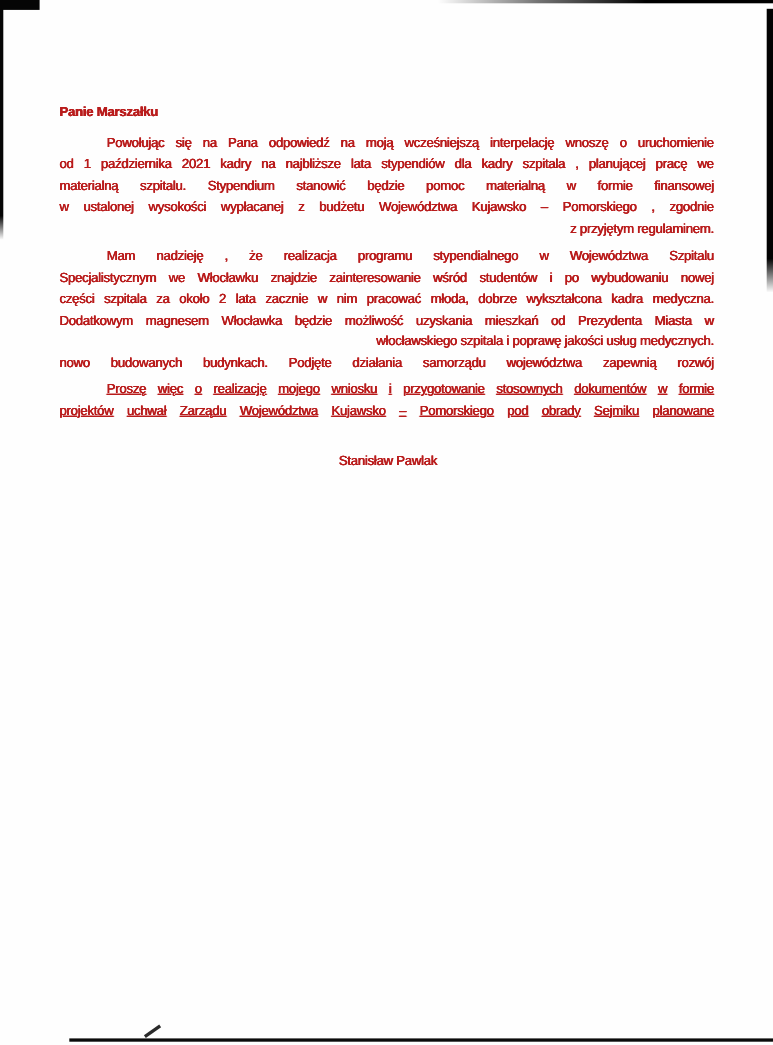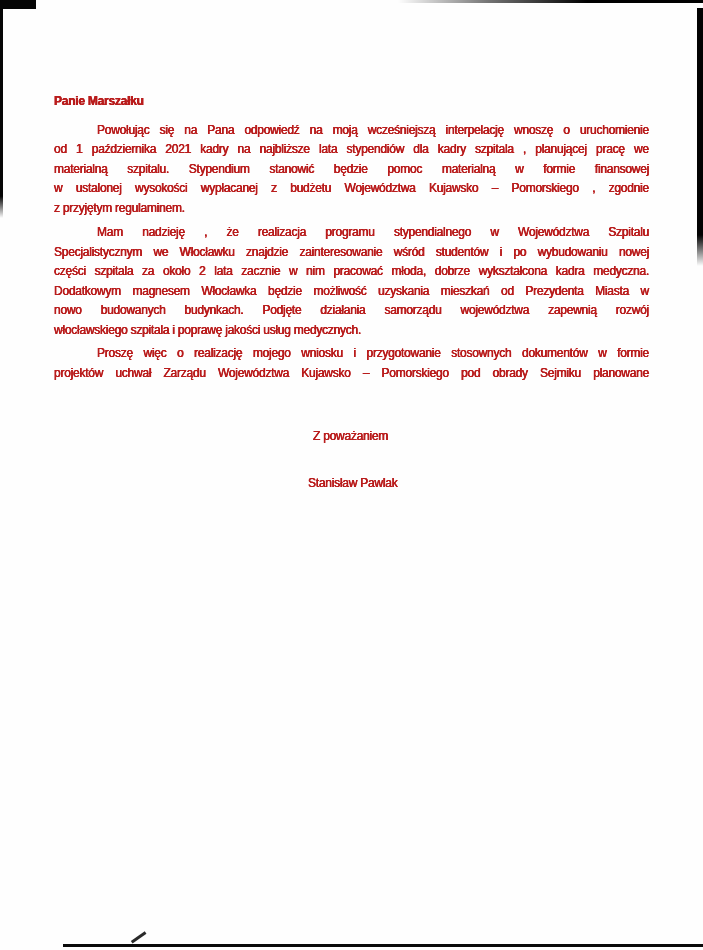--- a/index.html
+++ b/index.html
@@ -31,32 +31,32 @@
     
     text-shadow: 0.35px 0 0 currentColor, -0.2px 0 0 currentColor;
   }
   .salutation {
     margin-top: 92px;
     font-weight: 700;
   }
   .paragraph { margin: 0; }
   .paragraph.p1 { margin-top: 9px; }
   .paragraph.p2 { margin-top: 5px; }
-  .paragraph.p3 { margin-top: 4px; }
+  .paragraph.p3 { margin-top: 4px; text-decoration: underline; }
   
   .line {
     height: 19.5px;
   }
   .line.just {
     display: flex;
     justify-content: space-between;
     white-space: nowrap;
   }
   .line.indent { padding-left: 43px; }
-  .line.last { text-align: left; }
+  .line.last { text-align: right; }
   .closing {
     margin-top: 44px;
     margin-left: 259px;
   }
   .signature-name {
     margin-top: 27px;
     margin-left: 254px;
   }
   
   .artifact { position: absolute; pointer-events: none; }
@@ -206,32 +206,32 @@
           <span>Włocławka</span>
           <span>będzie</span>
           <span>możliwość</span>
           <span>uzyskania</span>
           <span>mieszkań</span>
           <span>od</span>
           <span>Prezydenta</span>
           <span>Miasta</span>
           <span>w</span>
         </div>
+      <div class="line last">włocławskiego szpitala i poprawę jakości usług medycznych.</div>
       <div class="line just">
           <span>nowo</span>
           <span>budowanych</span>
           <span>budynkach.</span>
           <span>Podjęte</span>
           <span>działania</span>
           <span>samorządu</span>
           <span>województwa</span>
           <span>zapewnią</span>
           <span>rozwój</span>
         </div>
-      <div class="line last">włocławskiego szpitala i poprawę jakości usług medycznych.</div>
     </div>
 
     <div class="paragraph p3">
       <div class="line just indent">
           <span>Proszę</span>
           <span>więc</span>
           <span>o</span>
           <span>realizację</span>
           <span>mojego</span>
           <span>wniosku</span>
@@ -250,21 +250,20 @@
           <span>Kujawsko</span>
           <span>–</span>
           <span>Pomorskiego</span>
           <span>pod</span>
           <span>obrady</span>
           <span>Sejmiku</span>
           <span>planowane</span>
         </div>
     </div>
 
-    <div class="closing">Z poważaniem</div>
 
     <div class="signature-name">Stanisław Pawlak</div>
 
   </div>
 
   <div class="artifact art-top-left-corner"></div>
   <div class="artifact art-left-edge"></div>
   <div class="artifact art-top-edge"></div>
   <div class="artifact art-right-edge"></div>
   <div class="artifact art-bottom-edge"></div>

